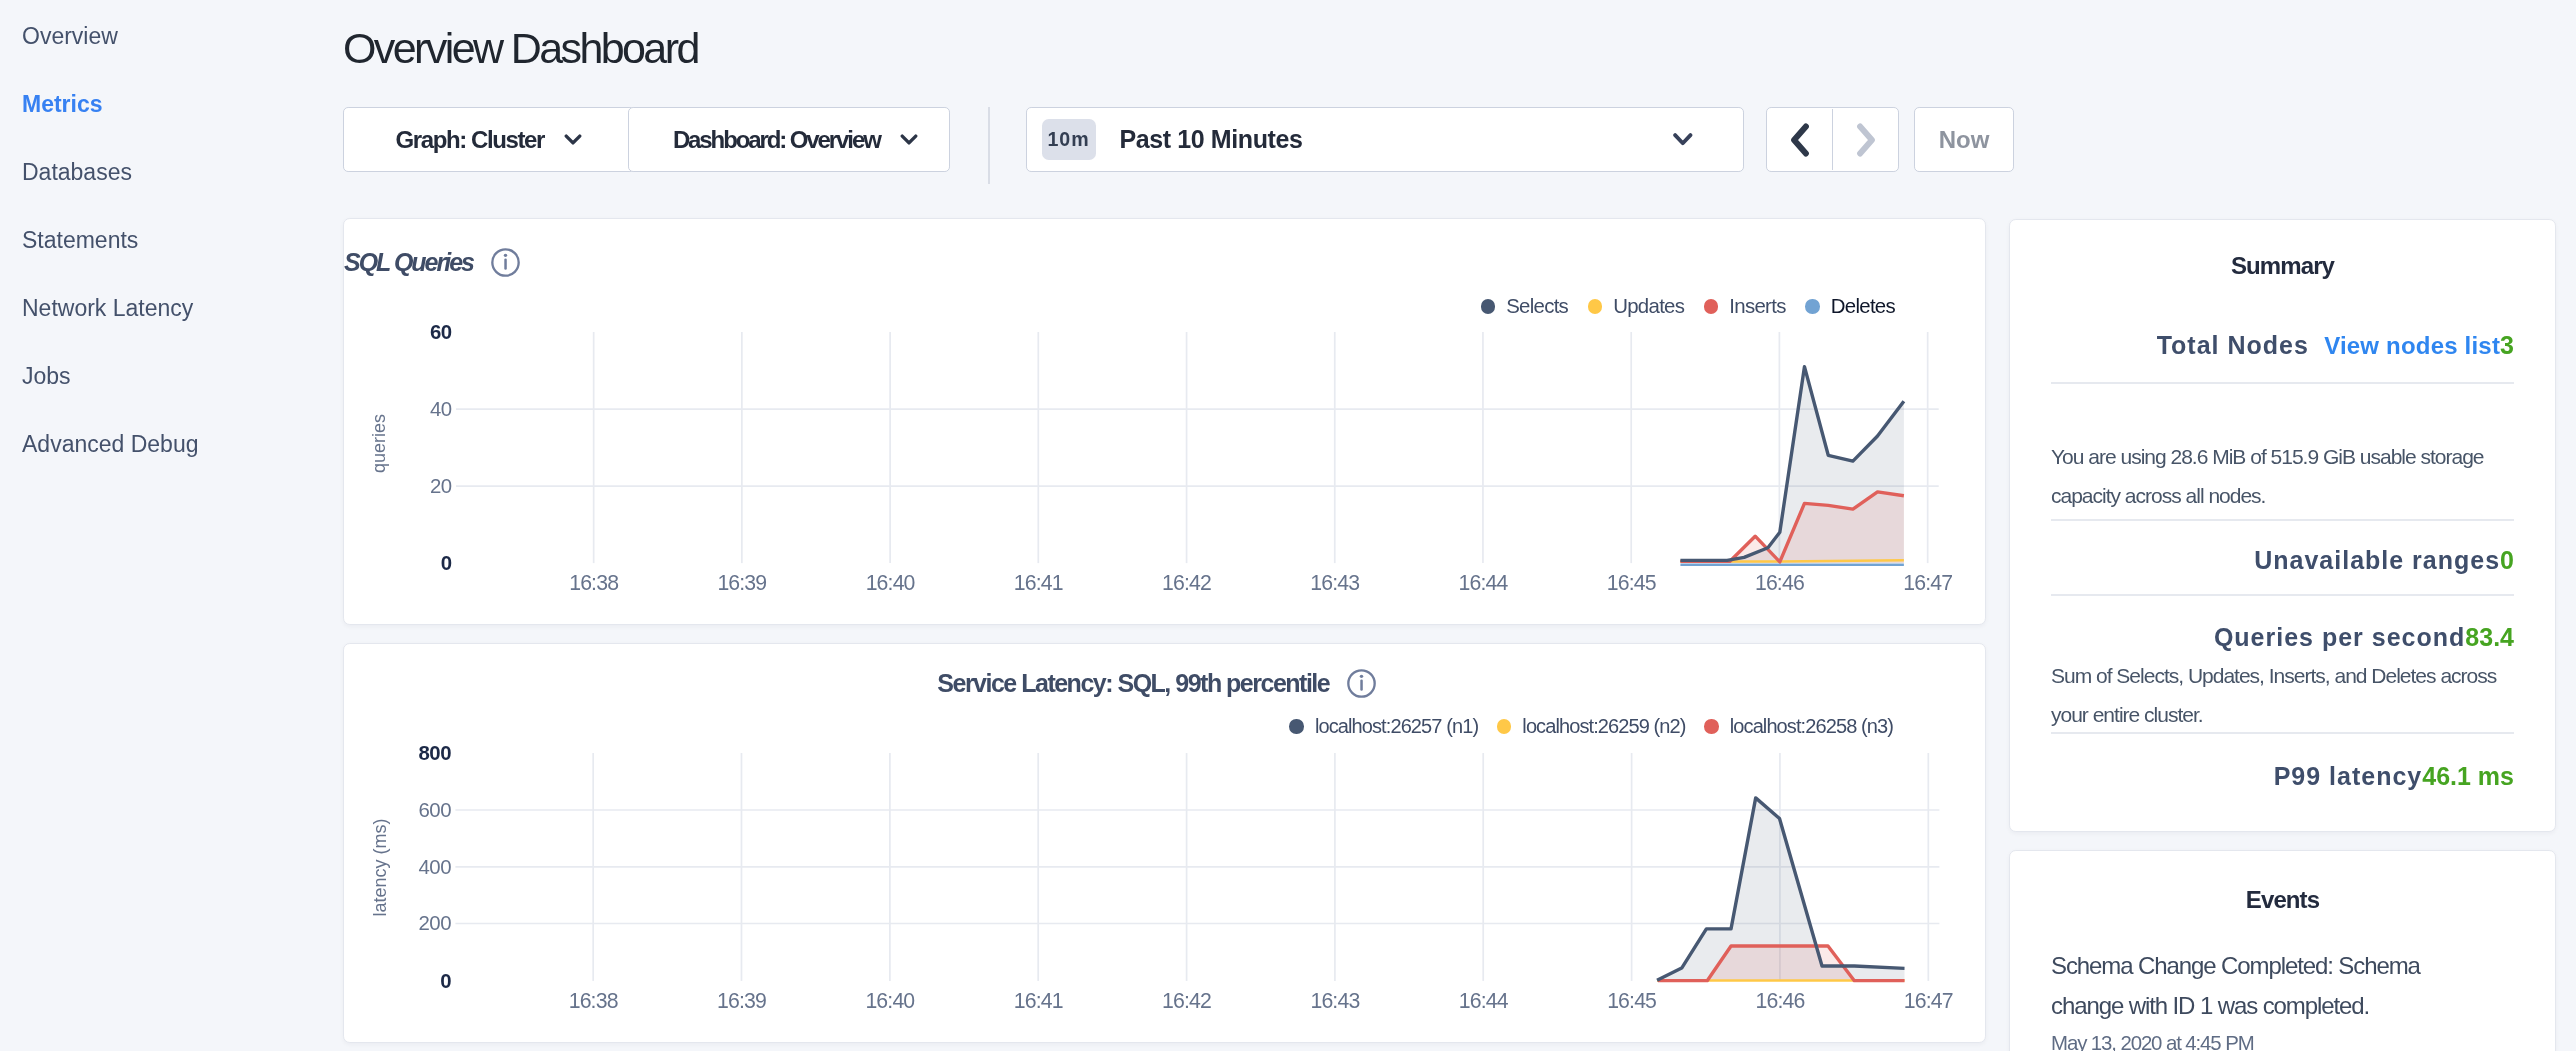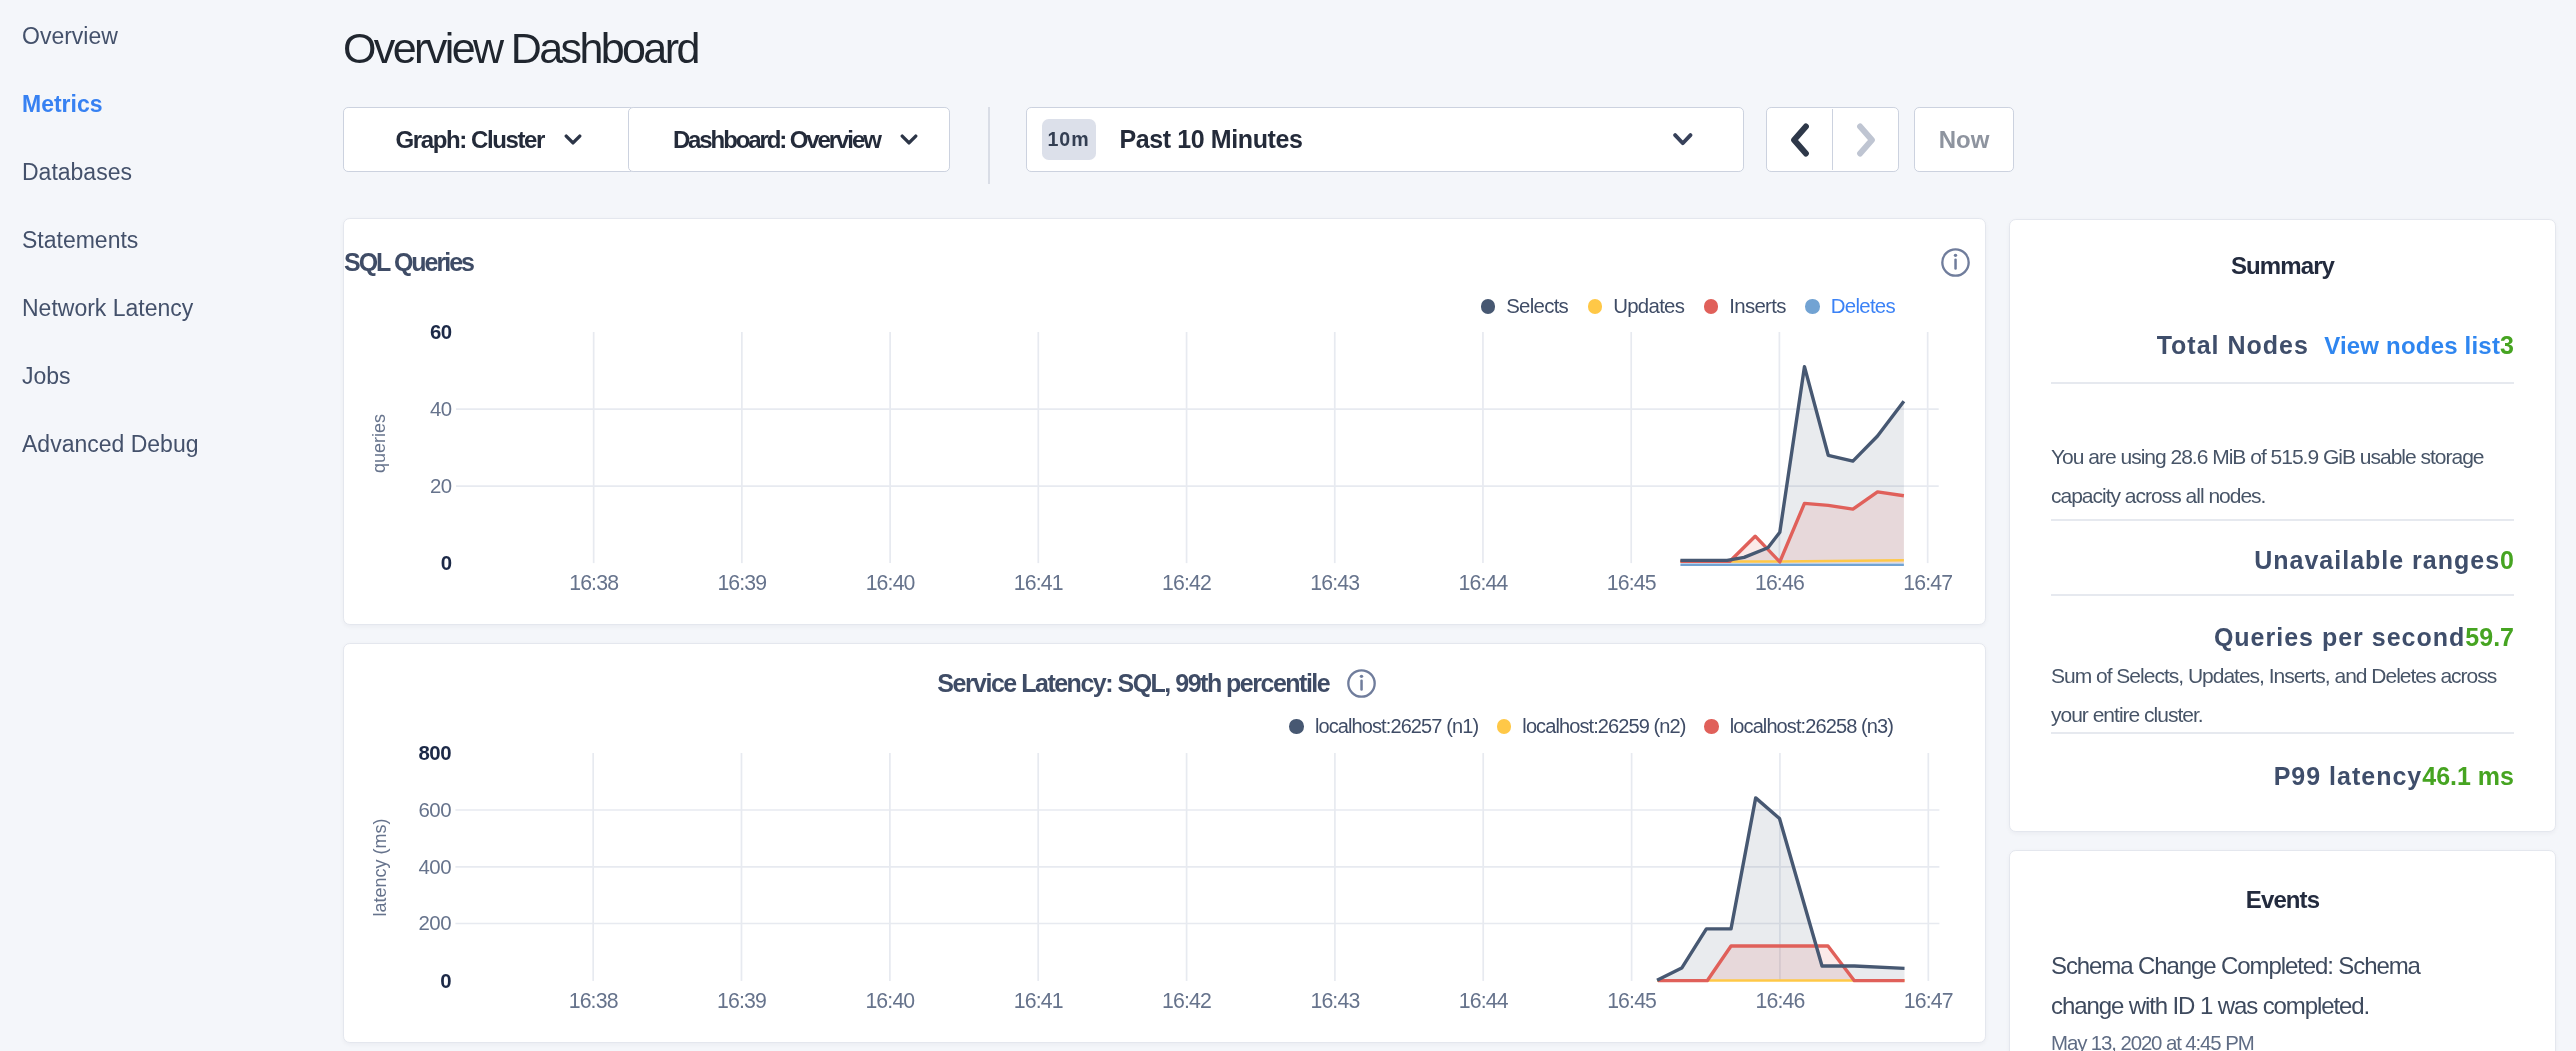--- a/index.html
+++ b/index.html
@@ -95,21 +95,21 @@
 <text x="467.4" y="437" text-anchor="middle" font-size="25" letter-spacing="-1" fill="#66738c">16:39</text>
 <text x="641.9" y="437" text-anchor="middle" font-size="25" letter-spacing="-1" fill="#66738c">16:40</text>
 <text x="816.3" y="437" text-anchor="middle" font-size="25" letter-spacing="-1" fill="#66738c">16:41</text>
 <text x="990.8" y="437" text-anchor="middle" font-size="25" letter-spacing="-1" fill="#66738c">16:42</text>
 <text x="1165.2" y="437" text-anchor="middle" font-size="25" letter-spacing="-1" fill="#66738c">16:43</text>
 <text x="1339.6" y="437" text-anchor="middle" font-size="25" letter-spacing="-1" fill="#66738c">16:44</text>
 <text x="1514.1" y="437" text-anchor="middle" font-size="25" letter-spacing="-1" fill="#66738c">16:45</text>
 <text x="1688.5" y="437" text-anchor="middle" font-size="25" letter-spacing="-1" fill="#66738c">16:46</text>
 <text x="1863.0" y="437" text-anchor="middle" font-size="25" letter-spacing="-1" fill="#66738c">16:47</text>
 </svg>
-<div style="position:absolute;left:0;right:0;top:28px;display:flex;align-items:center;justify-content:space-between;">
+<div style="position:absolute;left:0;right:0;top:28px;display:flex;align-items:center;justify-content:flex-start;font-style:italic;">
   <span style="font-size:25px;font-weight:bold;letter-spacing:-2px;color:#3f4c66;">SQL Queries</span>
       <svg width="31" height="31" viewBox="0 0 36 36" style="margin-left:17px;margin-right:14.5px;">
         <circle cx="18" cy="18" r="15.3" fill="none" stroke="#707d9c" stroke-width="2.7"></circle>
         <rect x="16.6" y="13.4" width="2.9" height="13" rx="1.4" fill="#707d9c"></rect>
         <circle cx="18" cy="9.7" r="2" fill="#707d9c"></circle>
       </svg>
 </div>
 <div style="position:absolute;right:90px;top:76px;display:flex;align-items:center;">
       <span style="display:inline-flex;align-items:center;margin-left:19.6px;">
         <span style="width:14.5px;height:14.5px;border-radius:50%;background:#475872;margin-right:11px;flex:none;"></span>
@@ -118,21 +118,21 @@
       <span style="display:inline-flex;align-items:center;margin-left:19.6px;">
         <span style="width:14.5px;height:14.5px;border-radius:50%;background:#ffc847;margin-right:11px;flex:none;"></span>
         <span style="font-size:20.4px;letter-spacing:-0.7px;color:#3f4c66;">Updates</span>
       </span>
       <span style="display:inline-flex;align-items:center;margin-left:19.6px;">
         <span style="width:14.5px;height:14.5px;border-radius:50%;background:#e0605a;margin-right:11px;flex:none;"></span>
         <span style="font-size:20.4px;letter-spacing:-0.7px;color:#3f4c66;">Inserts</span>
       </span>
       <span style="display:inline-flex;align-items:center;margin-left:19.6px;">
         <span style="width:14.5px;height:14.5px;border-radius:50%;background:#72a3d3;margin-right:11px;flex:none;"></span>
-        <span style="font-size:20.4px;letter-spacing:-0.7px;color:#3b82f6;">Deletes</span>
+        <span style="font-size:20.4px;letter-spacing:-0.7px;color:#0f172a;">Deletes</span>
       </span>
     </div>
 <div style="position:absolute;left:21px;top:214px;transform:rotate(-90deg);transform-origin:center;font-size:18px;color:#66738c;white-space:nowrap;width:29px;display:flex;justify-content:center;">queries</div>
 </div>
 
 <div class="panel" style="left:343px;top:643px;width:1643px;height:400px;">
 <svg width="1643" height="400" viewBox="0 0 1932 470" style="position:absolute;left:0;top:0;">
 <line x1="293.0" y1="128" x2="293.0" y2="396" stroke="#e7eaf0" stroke-width="2"></line>
 <line x1="467.4" y1="128" x2="467.4" y2="396" stroke="#e7eaf0" stroke-width="2"></line>
 <line x1="641.9" y1="128" x2="641.9" y2="396" stroke="#e7eaf0" stroke-width="2"></line>
@@ -201,21 +201,21 @@
   <div class="sdiv" style="top:162px;"></div>
   <div class="ssub" style="top:217px;">You are using 28.6 MiB of 515.9 GiB usable storage<br>capacity across all nodes.</div>
   <div class="sdiv" style="top:299px;"></div>
   <div class="srow" style="top:326px;">
     <span class="slabel">Unavailable ranges</span>
       <span class="sval">0</span>
   </div>
   <div class="sdiv" style="top:374px;"></div>
   <div class="srow" style="top:403px;">
     <span class="slabel">Queries per second</span>
-      <span class="sval">59.7</span>
+      <span class="sval">83.4</span>
   </div>
   <div class="ssub" style="top:436px;">Sum of Selects, Updates, Inserts, and Deletes across<br>your entire cluster.</div>
   <div class="sdiv" style="top:512px;"></div>
   <div class="srow" style="top:542px;">
     <span class="slabel">P99 latency</span>
       <span class="sval">46.1 ms</span>
   </div>
 </div>
 
 <div class="panel" style="left:2009px;top:850px;width:547px;height:221px;">

